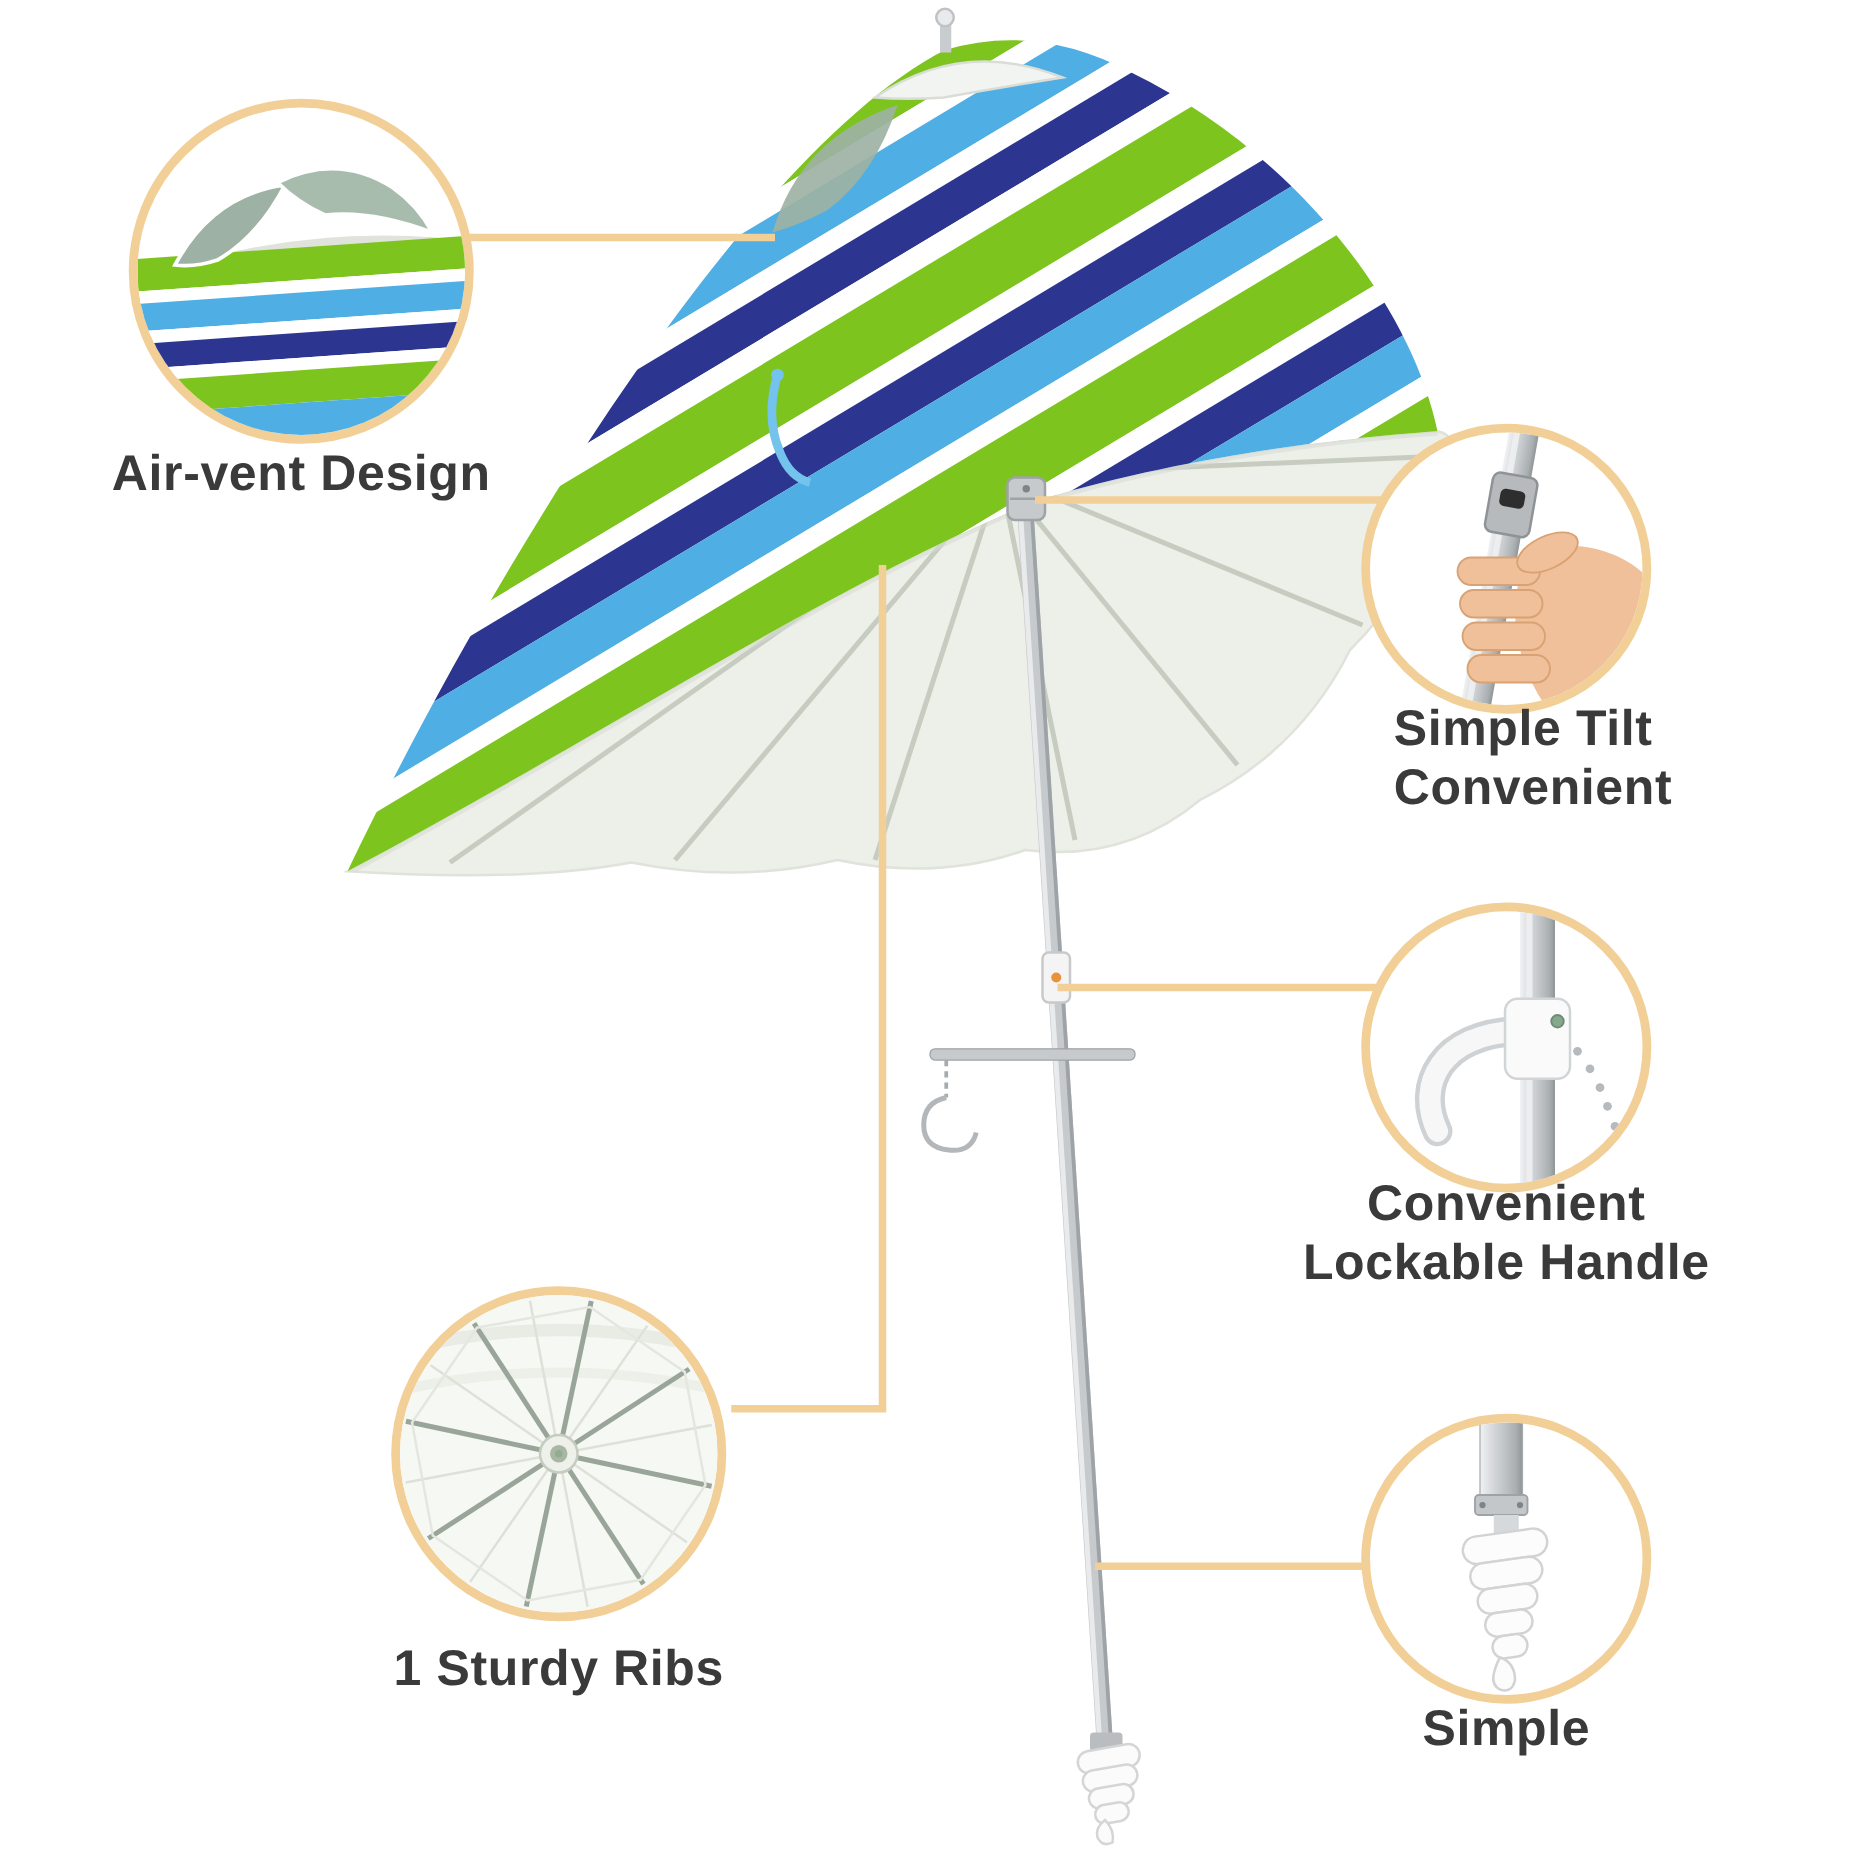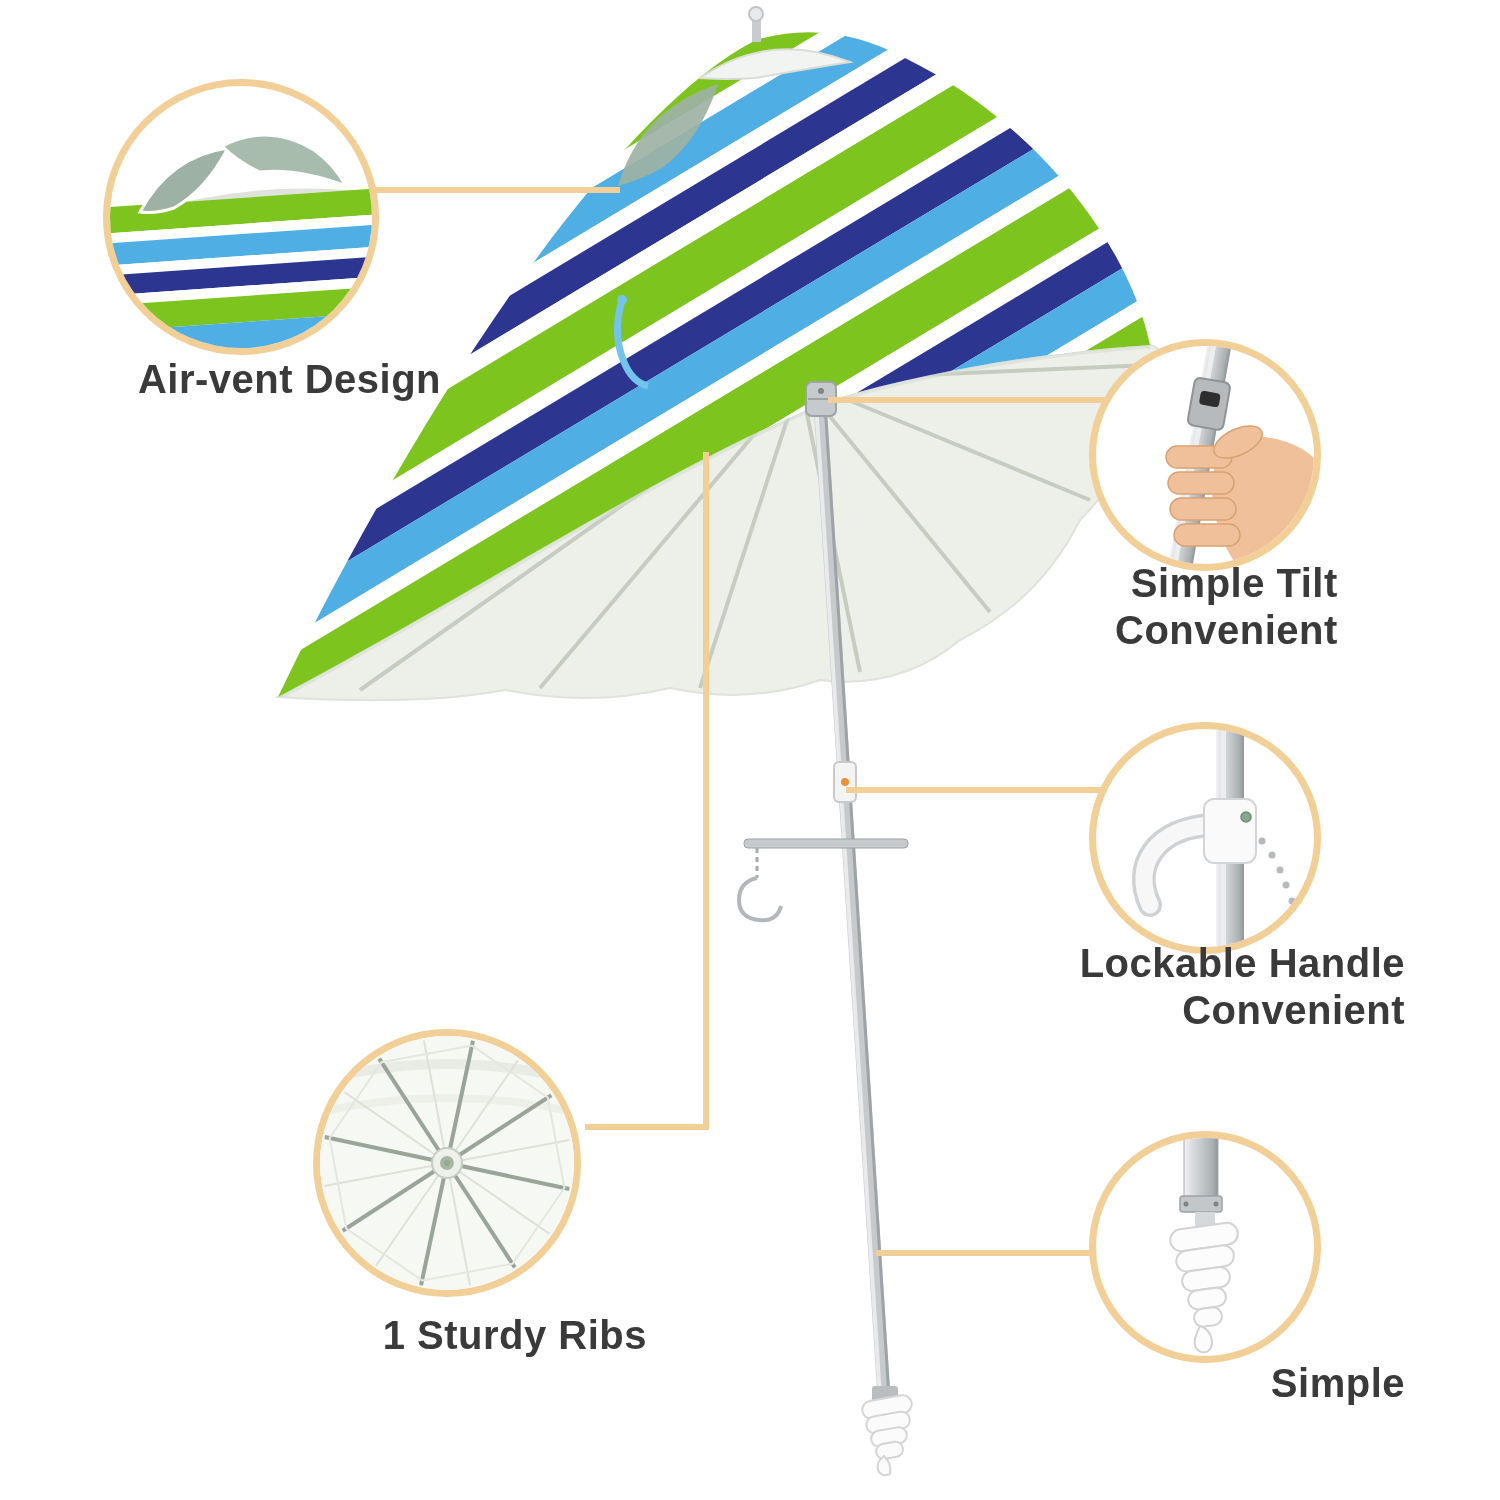--- a/index.html
+++ b/index.html
@@ -3,22 +3,22 @@
 <meta charset="utf-8">
 <style>
   html,body{margin:0;padding:0;background:#ffffff;}
   .stage{position:relative;width:1500px;height:1500px;background:#ffffff;overflow:hidden;
          font-family:"Liberation Sans",sans-serif;}
   .scene{position:absolute;left:0;top:0;}
   .callout{position:absolute;border-radius:50%;border:7px solid var(--callout_border);
            background:#ffffff;overflow:hidden;box-sizing:border-box;}
   .callout svg{display:block;}
   .label{position:absolute;font-weight:700;font-size:40px;line-height:1.18;
-         color:var(--label_text);letter-spacing:.5px;text-align:right;}
-  .label.center{text-align:right;}
+         color:var(--label_text);letter-spacing:.5px;}
+  .label.center{text-align:center;}
 </style>
 </head>
 <body>
 
 <div class="stage">
 
   <svg class="scene" width="1500" height="1500" viewBox="0 0 1500 1500">
     <defs>
       <clipPath id="canopyTopClip">
         <path d="M 278 697 C 480 590 660 470 830 400 C 960 362 1080 350 1150 345 C 1128 240 1032 120 905 58 Q 830 18 756 40 C 600 120 396 450 278 697 Z"></path>
@@ -248,22 +248,22 @@
   <div class="label center" style="left:41px;top:356px;width:400px;">
     <div>Air-vent Design</div>
   </div>
 
   <div class="label" style="left:1115px;top:560px;">
     <div>Simple Tilt</div>
     <div>Convenient</div>
   </div>
 
   <div class="label center" style="left:1005px;top:940px;width:400px;">
+    <div>Convenient</div>
     <div>Lockable Handle</div>
-    <div>Convenient</div>
   </div>
 
   <div class="label center" style="left:247px;top:1312px;width:400px;">
     <div>1 Sturdy Ribs</div>
   </div>
 
   <div class="label center" style="left:1005px;top:1360px;width:400px;">
     <div>Simple</div>
   </div>
 

